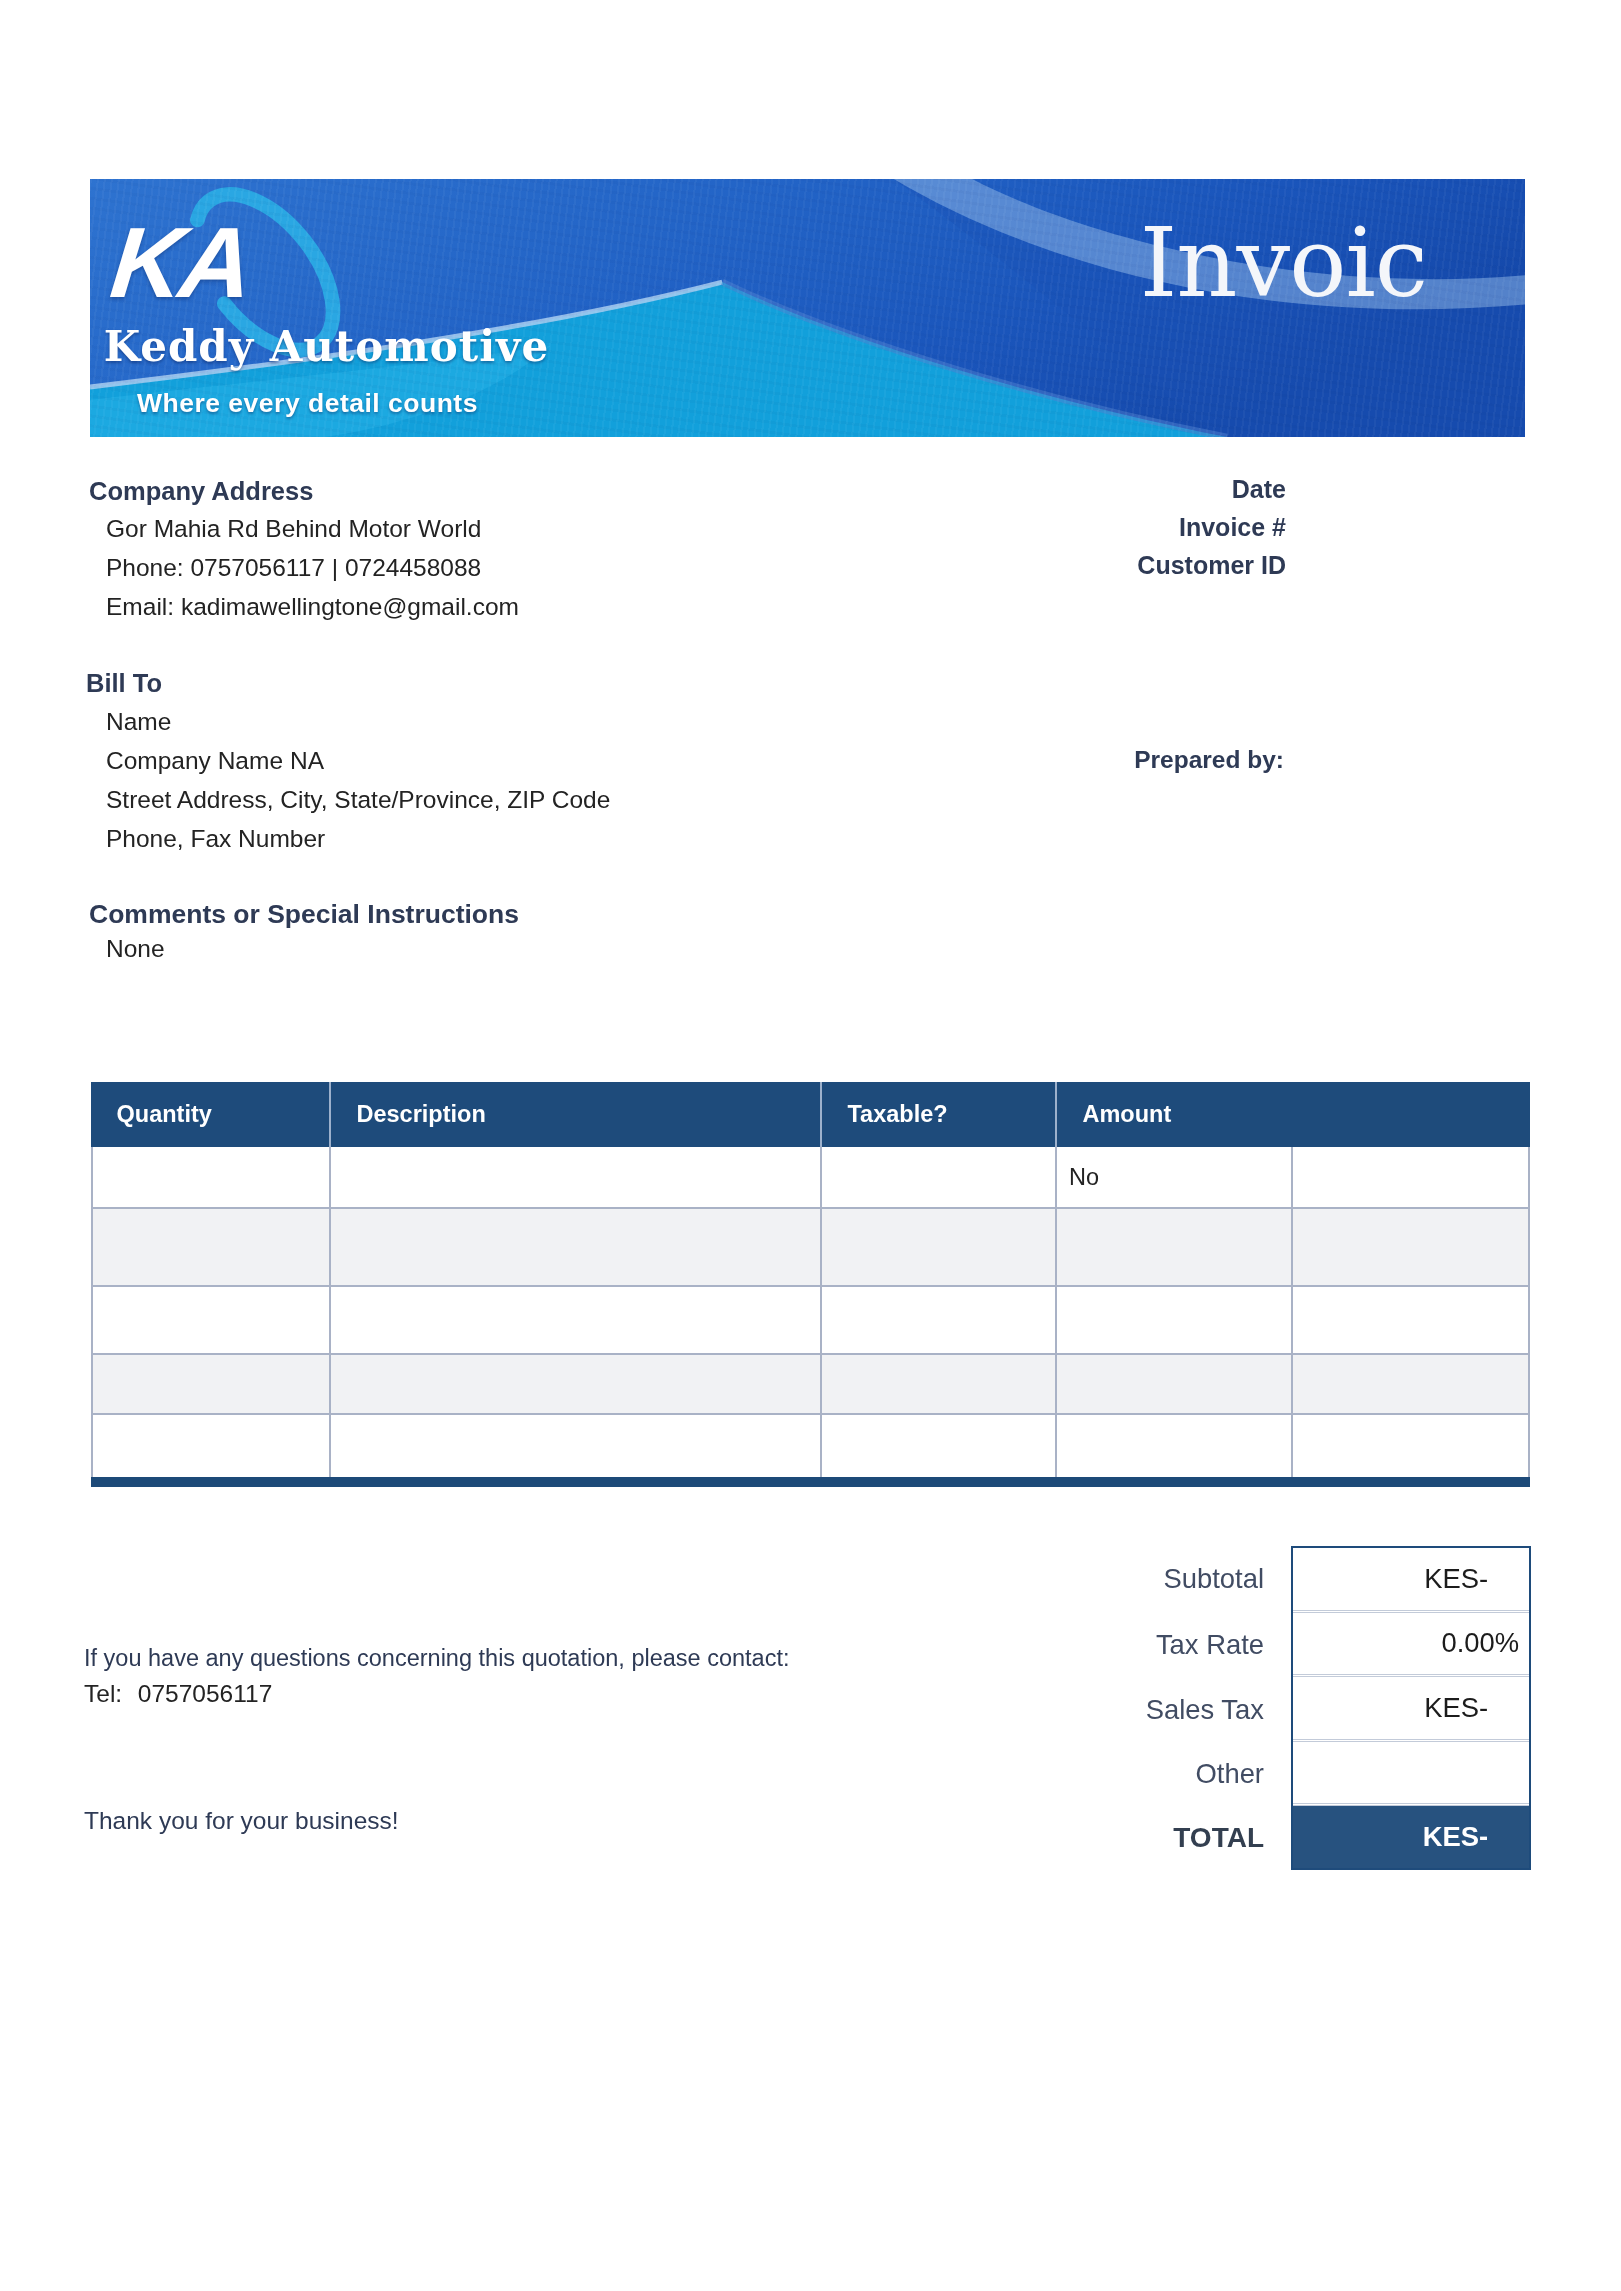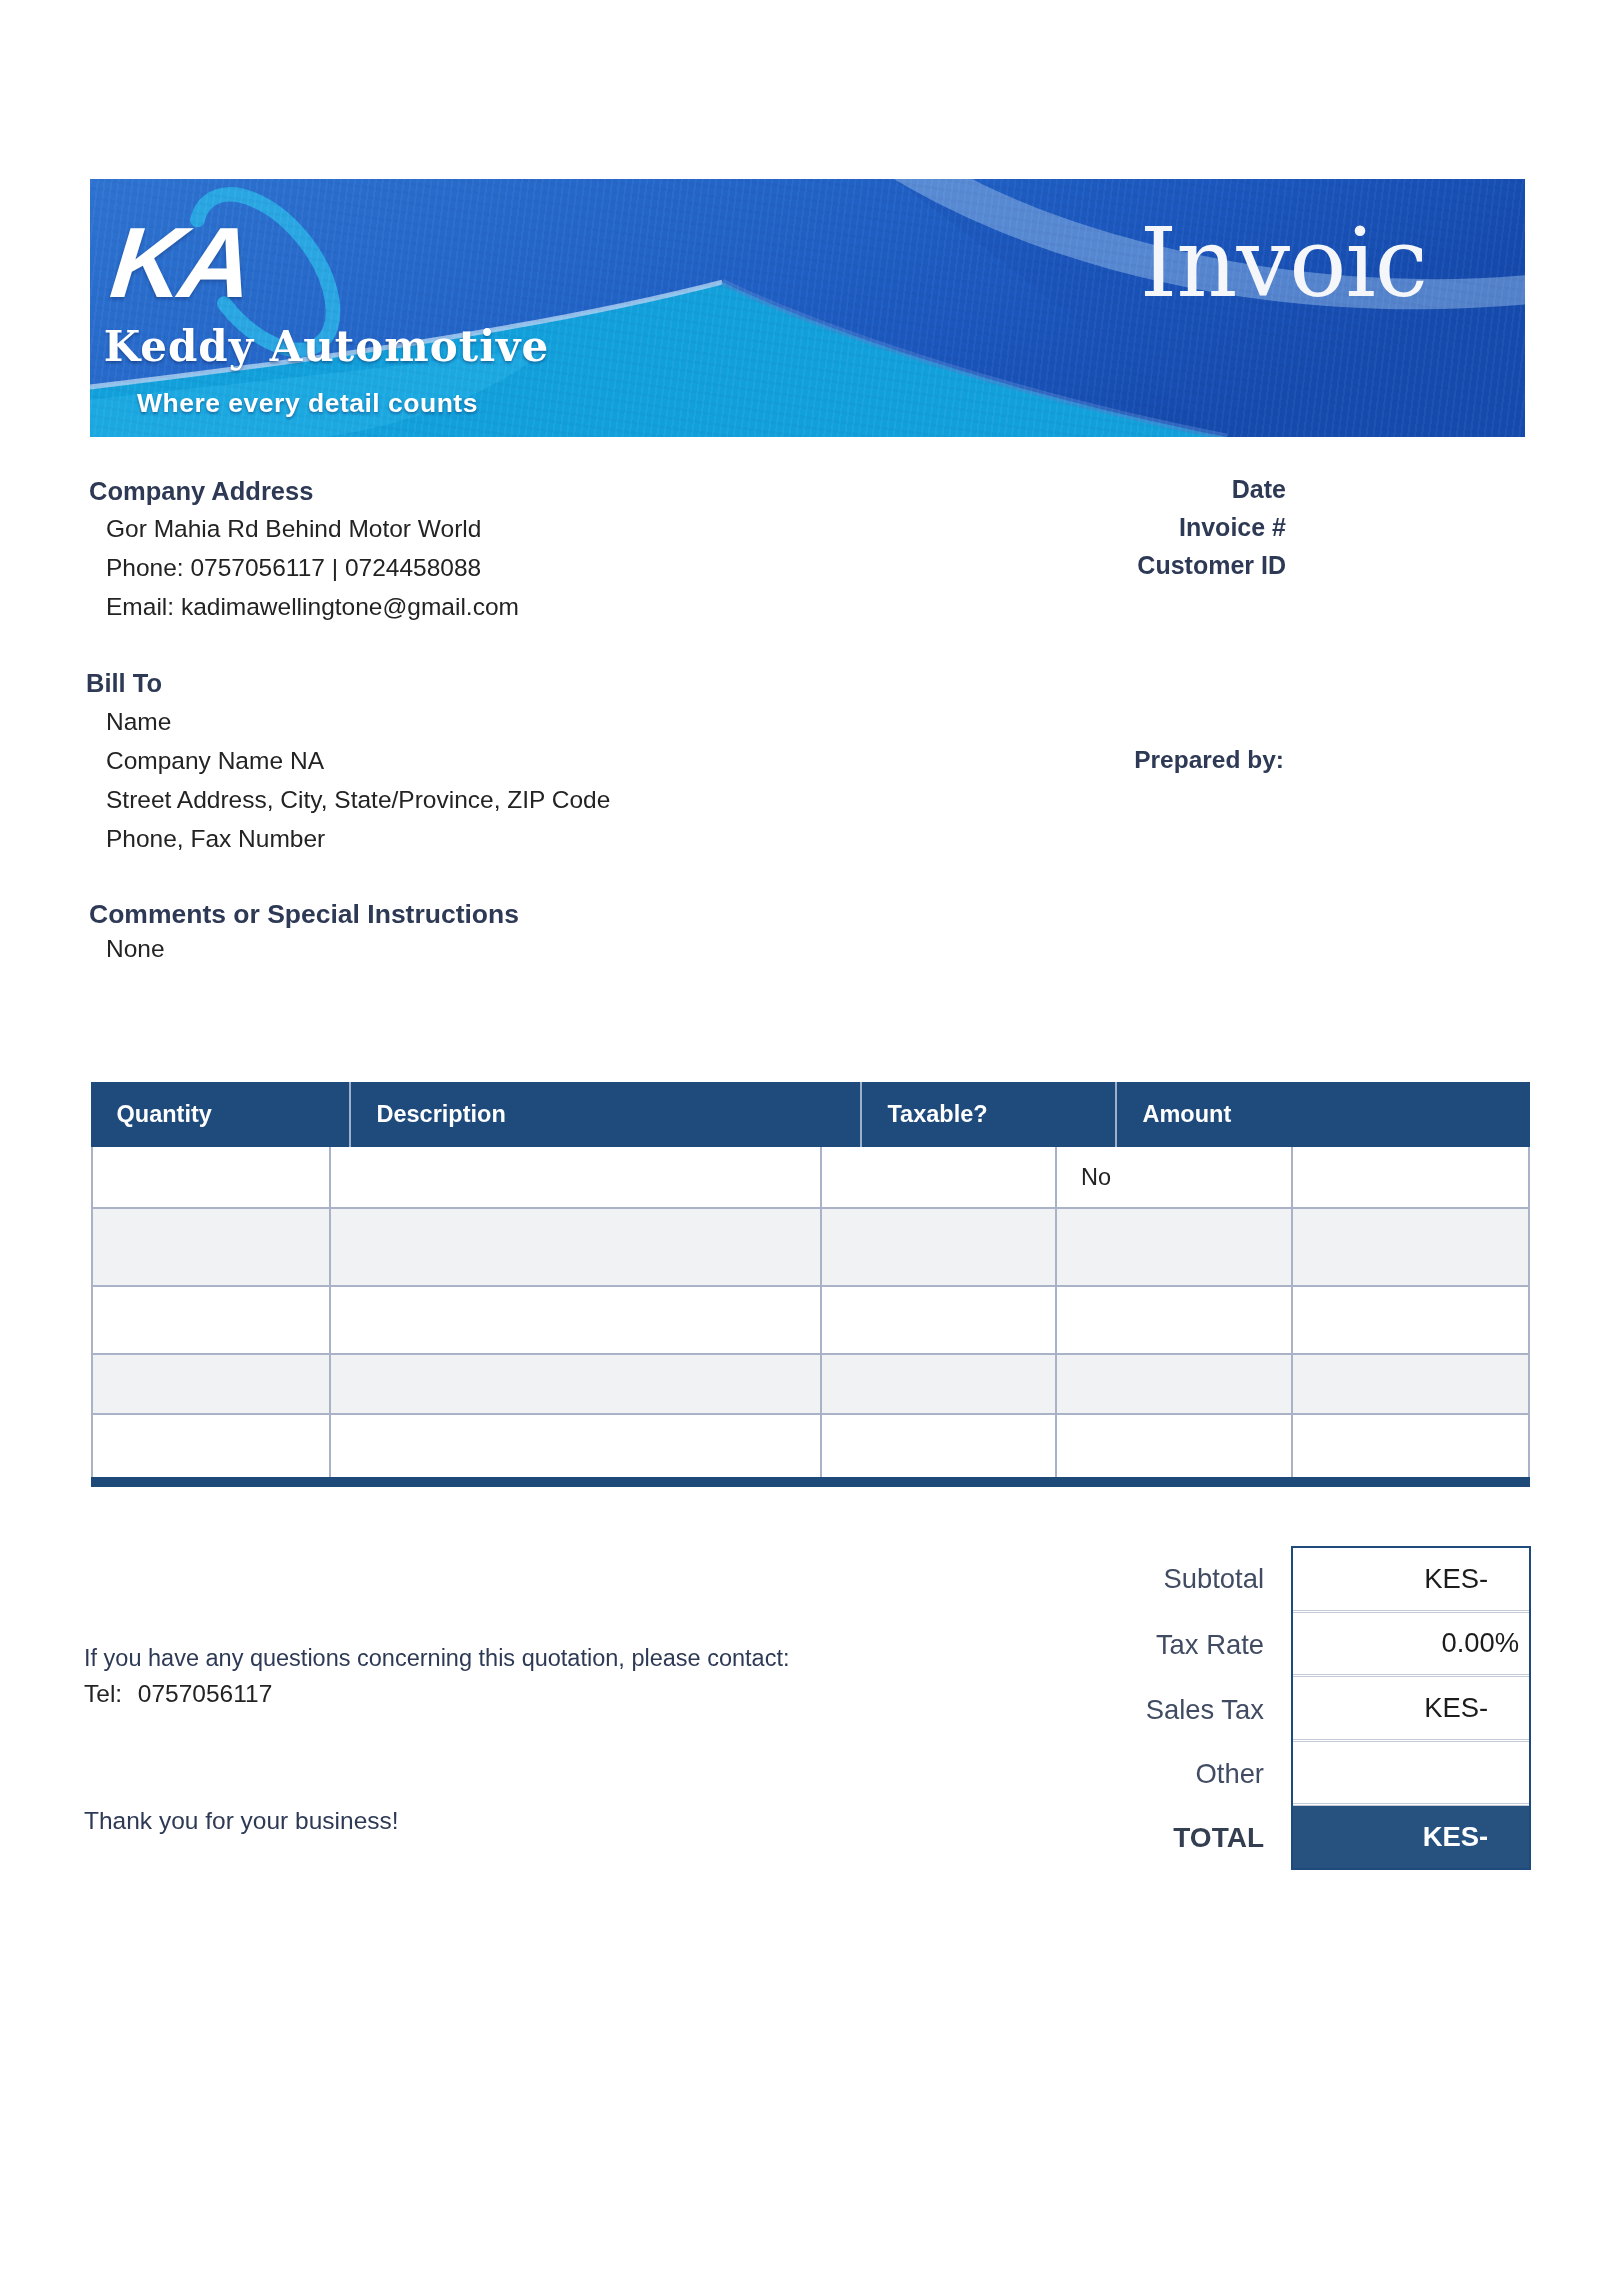--- a/index.html
+++ b/index.html
@@ -28,27 +28,27 @@
   .h-section{font-size:25.5px;font-weight:bold;color:#2e3a55;line-height:29px;}
   .t-body{font-size:24.5px;color:#232323;line-height:39px;}
   .meta-labels{width:306px;text-align:right;font-size:25px;font-weight:bold;color:#2e3a55;line-height:38px;}
   .prepared{width:304px;text-align:right;font-size:24.5px;font-weight:bold;color:#2e3a55;line-height:27.4px;}
   .bill-line{position:relative;height:39px;}
   .bill-na{position:absolute;left:184px;top:0;}
 
   
   .items{position:absolute;left:91px;top:1082px;width:1439px;}
   .it-grid{display:grid;grid-template-columns:238px 491px 235px 236px 238px;box-sizing:border-box;}
-  .it-head{height:65px;background:#1e4b7b;gap:20px;}
+  .it-head{height:65px;background:#1e4b7b;}
   .it-head .hc{display:flex;align-items:center;padding-left:25.5px;color:#ffffff;font-weight:bold;
     font-size:23.5px;box-sizing:border-box;border-left:2px solid #9db1cc;}
   .it-head .hc:first-child{border-left:none;}
   .it-body{border-left:2px solid #a9b2c6;border-right:2px solid #a9b2c6;box-sizing:border-box;}
   .it-row{border-bottom:2px solid #a9b2c6;box-sizing:border-box;}
-  .it-row .bc{display:flex;align-items:center;padding-left:24px;font-size:23.5px;color:#232323;
+  .it-row .bc{display:flex;align-items:center;padding-left:12px;font-size:23.5px;color:#232323;
     box-sizing:border-box;border-right:2px solid #a9b2c6;}
   .it-row .bc:last-child{border-right:none;}
   .it-row.alt{background:#f1f2f4;}
   .r1{height:62px;} .r2{height:78px;} .r3{height:68px;} .r4{height:60px;} .r5{height:62px;}
   .it-bottombar{height:9.8px;background:#1d4a78;}
 
   
   .tot-label{position:absolute;left:931px;width:333px;text-align:right;font-size:27.4px;color:#414c63;line-height:29px;}
   .tot-label.total{font-weight:bold;color:#333f50;font-size:28px;}
   .tot-box{position:absolute;left:1291px;top:1546px;width:240px;height:324px;border:2px solid #1e4b7b;

